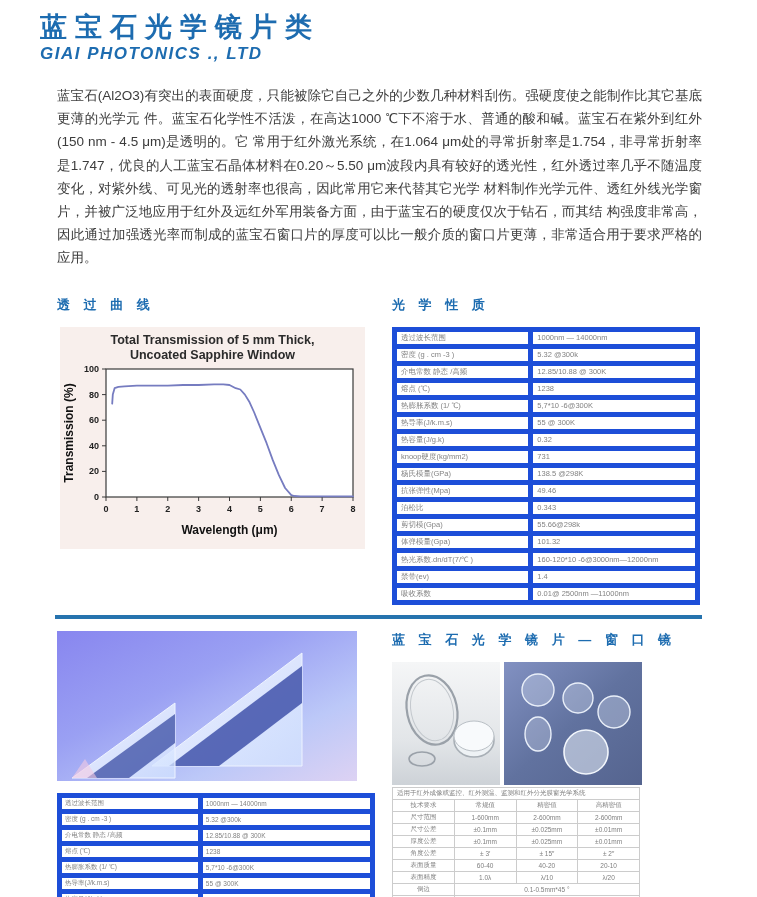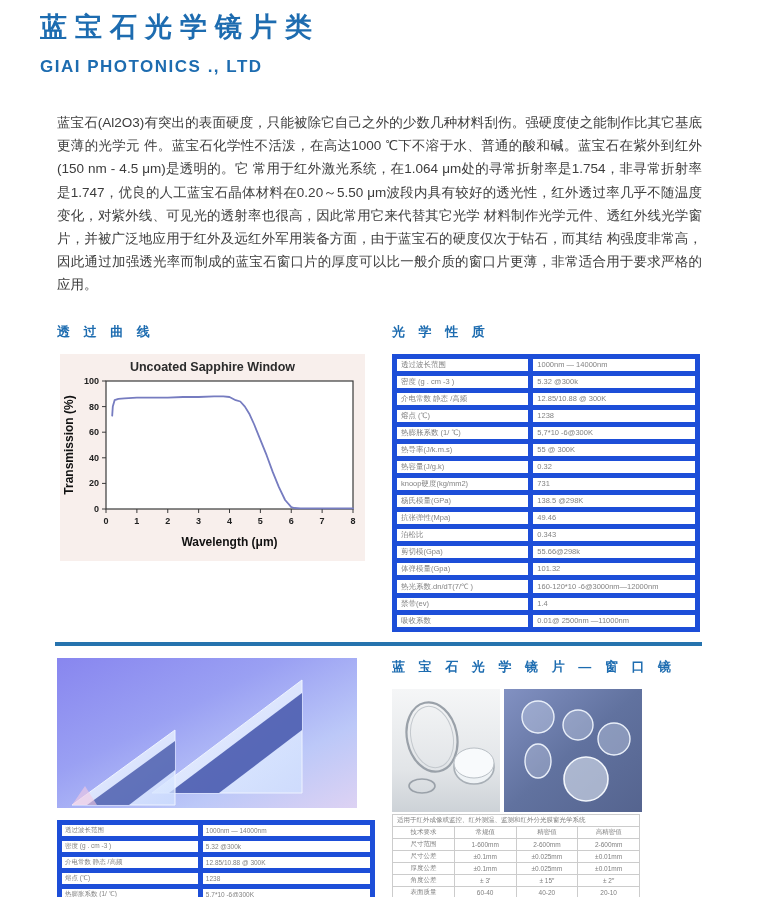--- a/index.html
+++ b/index.html
@@ -2,24 +2,24 @@
 <html><head>
 <meta charset="utf-8">
 <style>
   html,body{margin:0;padding:0;background:#fff;}
   body{width:757px;height:897px;overflow:hidden;font-family:"Liberation Sans",sans-serif;}
   .page{position:relative;width:757px;height:897px;background:#fff;}
 
   
   .hdr{padding:12px 0 0 40px;}
   .hdr h1{margin:0;font-size:27px;font-weight:bold;color:#1d6cb0;letter-spacing:8px;line-height:1.15;}
-  .hdr .sub{margin-top:14px;font-size:17px;font-weight:bold;color:#1d6cb0;letter-spacing:1.5px;}
-
-  
-  .intro{margin:34px 55px 0 57px;font-size:13.5px;line-height:23.2px;color:#3c3c3c;text-align:justify;}
+  .hdr .sub{margin-top:1px;font-size:17px;font-weight:bold;font-style:italic;color:#1d6cb0;letter-spacing:1.5px;}
+
+  
+  .intro{margin:20px 55px 0 57px;font-size:13.5px;line-height:23.2px;color:#3c3c3c;text-align:justify;}
 
   
   .row{display:flex;margin:0 55px 0 57px;}
   .row-top{margin-top:26px;}
   .col-l{width:318px;margin-right:17px;}
   .col-r{width:310px;}
   h2.sec{margin:0 0 13px 0;font-size:13px;font-weight:bold;color:#1d6cb0;letter-spacing:5px;}
 
   
   .chart-panel{width:305px;background:#f8efec;padding:6px 0 4px 0;margin-left:3px;}
@@ -63,20 +63,21 @@
     <h1>蓝宝石光学镜片类</h1>
     <div class="sub">GIAI PHOTONICS ., LTD</div>
   </div>
 
   <p class="intro">蓝宝石(Al2O3)有突出的表面硬度，只能被除它自己之外的少数几种材料刮伤。强硬度使之能制作比其它基底更薄的光学元 件。蓝宝石化学性不活泼，在高达1000 ℃下不溶于水、普通的酸和碱。蓝宝石在紫外到红外(150 nm - 4.5 μm)是透明的。它 常用于红外激光系统，在1.064 μm处的寻常折射率是1.754，非寻常折射率是1.747，优良的人工蓝宝石晶体材料在0.20～5.50 μm波段内具有较好的透光性，红外透过率几乎不随温度变化，对紫外线、可见光的透射率也很高，因此常用它来代替其它光学 材料制作光学元件、透红外线光学窗片，并被广泛地应用于红外及远红外军用装备方面，由于蓝宝石的硬度仅次于钻石，而其结 构强度非常高，因此通过加强透光率而制成的蓝宝石窗口片的厚度可以比一般介质的窗口片更薄，非常适合用于要求严格的应用。</p>
 
   <div class="row row-top">
     <div class="col-l">
       <h2 class="sec">透 过 曲 线</h2>
       <div class="chart-panel">
+        <div class="chart-title">Total Transmission of 5 mm Thick,</div>
         <div class="chart-title">Uncoated Sapphire Window</div>
         <svg id="tc-svg" width="305" height="178">
             <rect x="46" y="6" width="247" height="128" fill="#fff" stroke="#3a3a3a" stroke-width="1.2"></rect>
             <line x1="46" y1="134" x2="46" y2="138" stroke="#3a3a3a" stroke-width="1"></line>
             <text x="46" y="149" text-anchor="middle" class="tick">0</text>
             <line x1="76.875" y1="134" x2="76.875" y2="138" stroke="#3a3a3a" stroke-width="1"></line>
             <text x="76.875" y="149" text-anchor="middle" class="tick">1</text>
             <line x1="107.75" y1="134" x2="107.75" y2="138" stroke="#3a3a3a" stroke-width="1"></line>
             <text x="107.75" y="149" text-anchor="middle" class="tick">2</text>
             <line x1="138.625" y1="134" x2="138.625" y2="138" stroke="#3a3a3a" stroke-width="1"></line>

